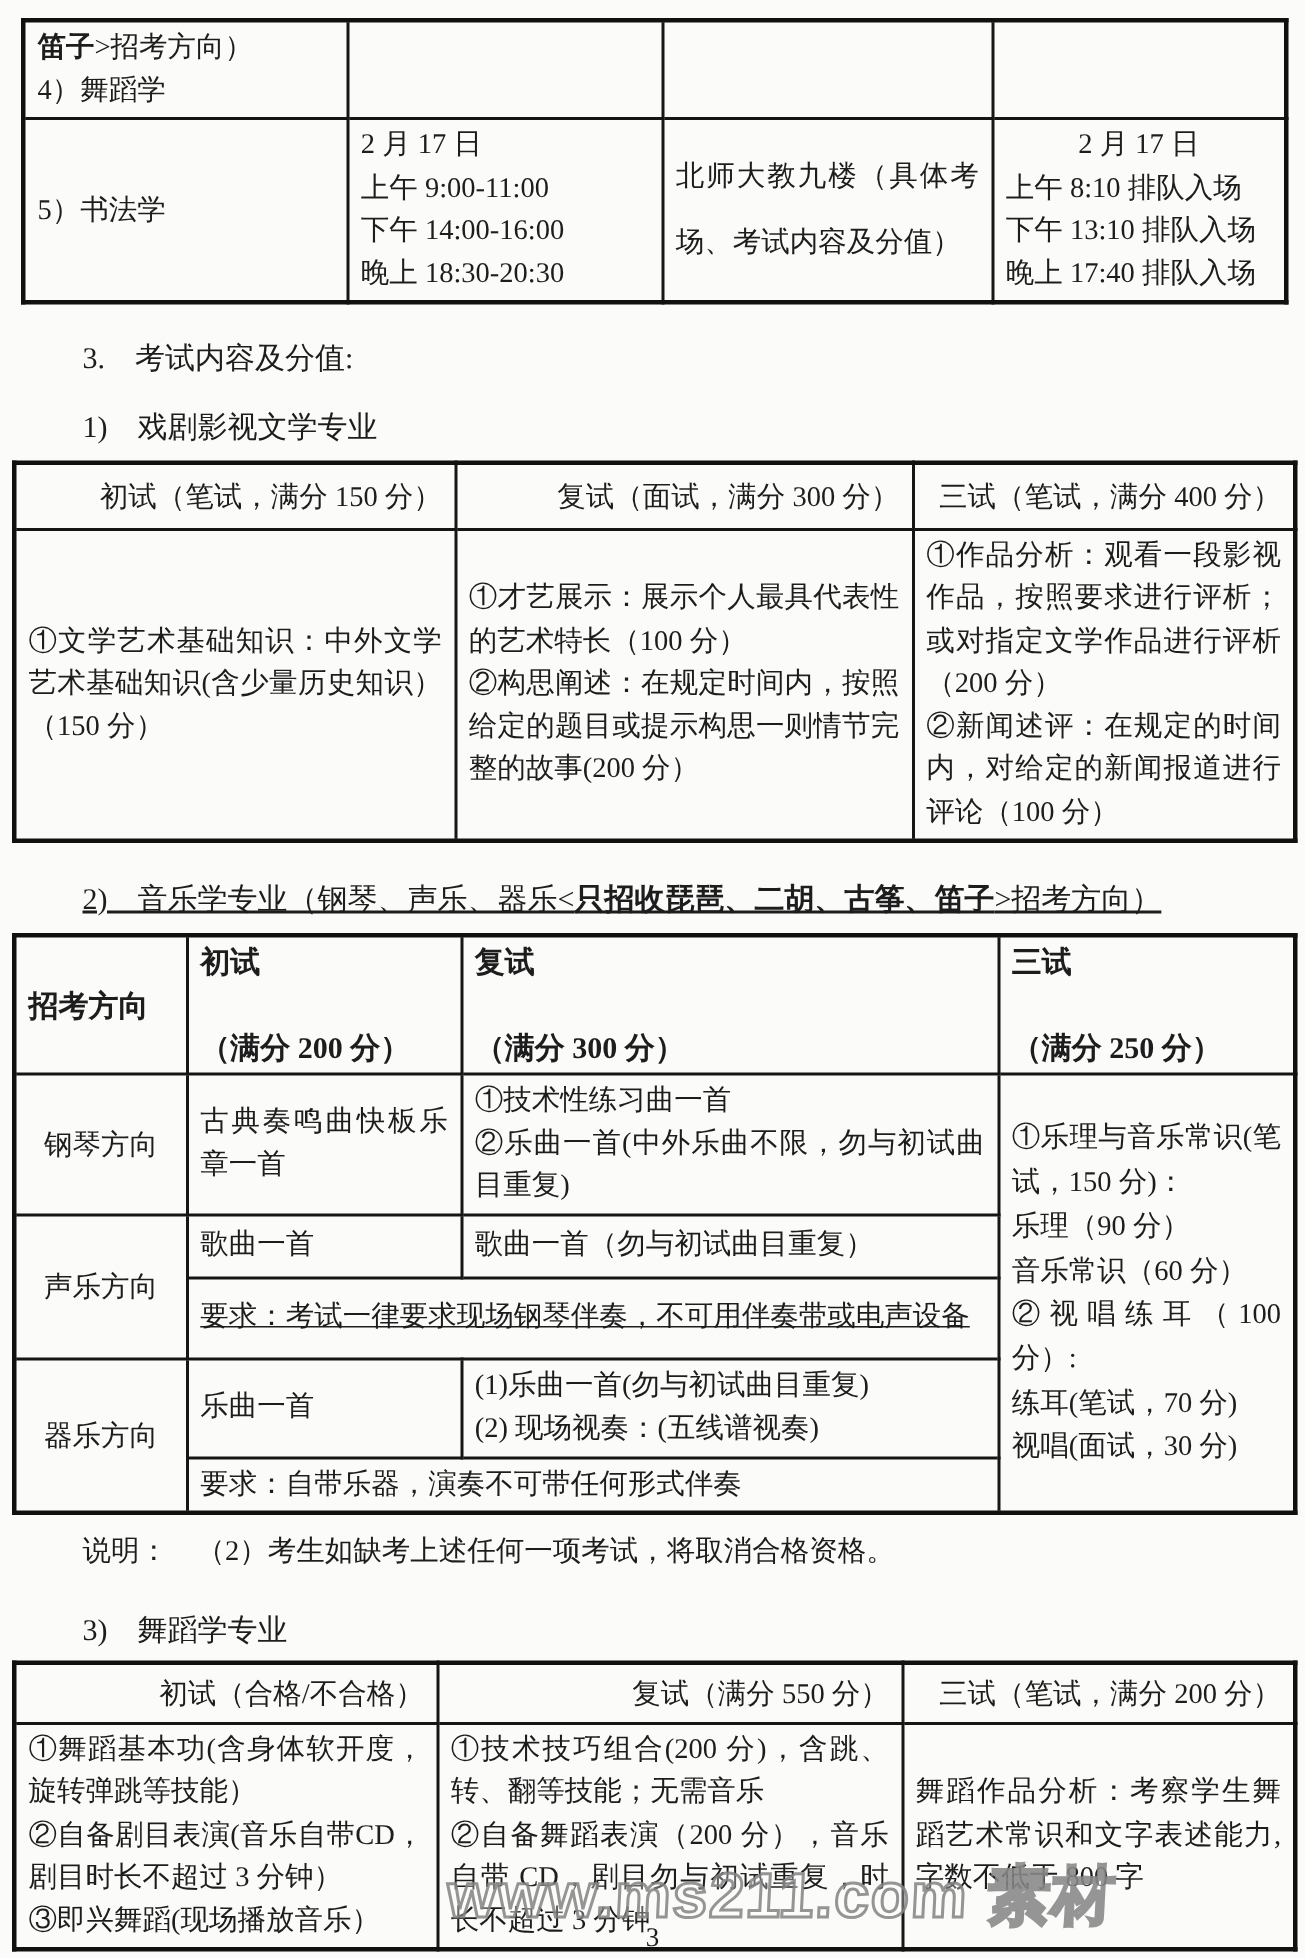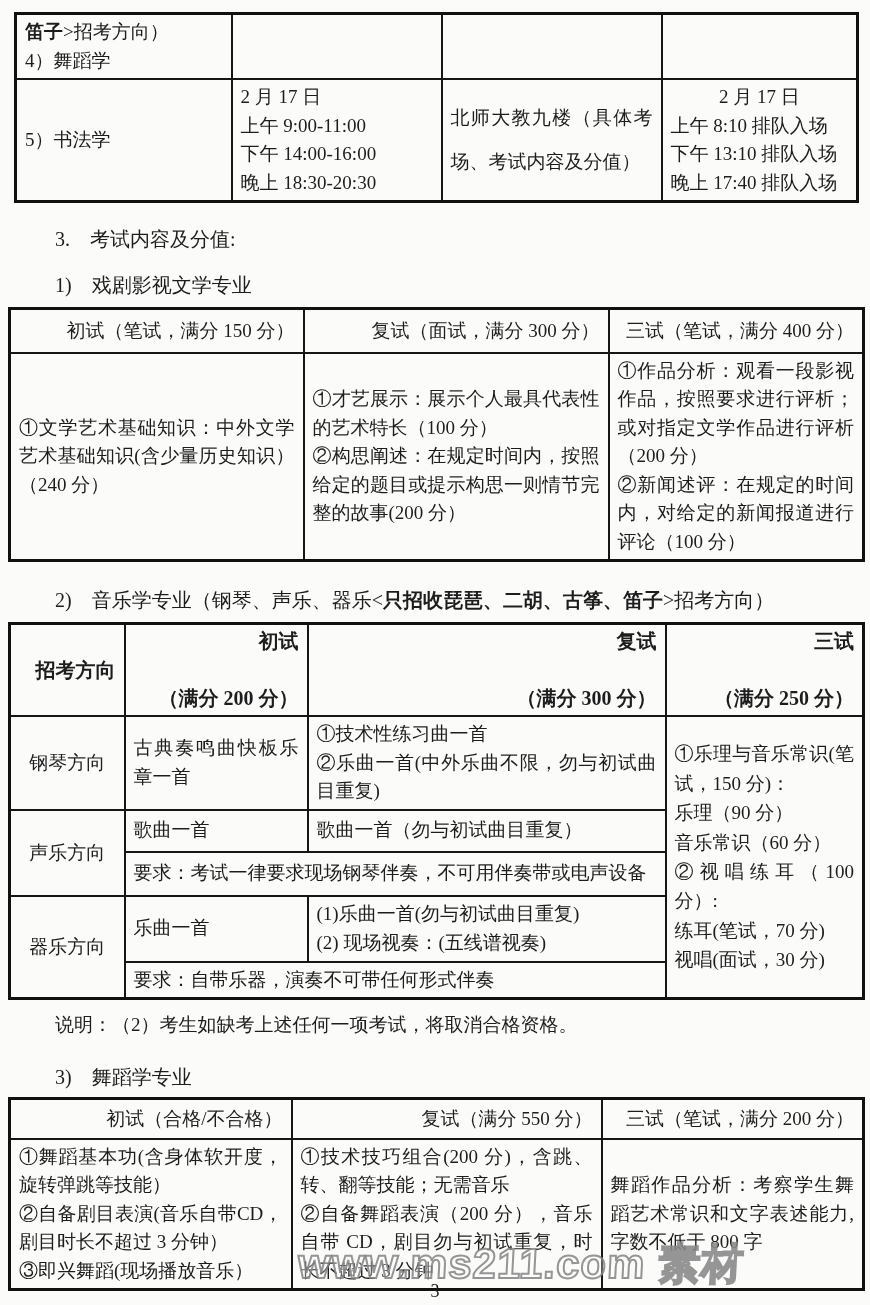--- a/index.html
+++ b/index.html
@@ -15,37 +15,37 @@
   .top-tbl{margin:12px 0 0 14px;width:842px;}
   .top-tbl th,.top-tbl td{border-width:2px;}
   .row-h1{height:58px;}
   .row-h2{height:112px;}
   .cell-cont{vertical-align:top;line-height:1.5;margin-top:36px;}
   .loc-cell{line-height:2.3;text-align:justify;}
   .date-center{text-align:center;}
   .lines{white-space:pre-line;line-height:1.5;}
   .h-main{margin:22px 0 0 55px;font-size:20px;line-height:28px;}
   .h-sub{margin:18px 0 0 55px;font-size:20px;line-height:28px;}
-  .h-sub-music{margin:24px 0 0 55px;}
+  .h-sub-music{margin:24px 0 0 55px;text-decoration:underline;}
   .h-sub-dance{margin:14px 0 0 55px;}
   .drama-tbl{margin:8px 0 0 8px;width:854px;}
   .drama-hdr-row{height:44px;}
   .drama-body-row{height:190px;}
   .music-tbl{margin:8px 0 0 8px;width:854px;}
   .music-hdr-row{height:82px;}
-  .music-hdr-row th{font-size:20px;font-weight:bold;text-align:right;}
+  .music-hdr-row th{font-size:20px;font-weight:bold;text-align:left;}
   .mh-l2{margin-top:30px;}
   .dir{text-align:center;vertical-align:middle;font-size:19px;}
   .r-piano{height:80px;}
   .r-vocal1{height:42px;}
-  .r-vocal2{height:44px;}
+  .r-vocal2{height:54px;text-decoration:underline;}
   .r-instr1{height:66px;}
   .r-instr2{height:32px;}
   .third-cell{vertical-align:middle;line-height:1.55;}
-  .notes{display:flex;margin:10px 0 0 55px;font-size:19px;}
+  .notes{display:flex;margin:10px 0 0 55px;font-size:19px;gap:19px;}
   .notes .lbl{flex:0 0 auto;line-height:1.6;}
   .notes .note-item{line-height:1.6;margin-bottom:9px;}
   .dance-tbl{margin:6px 0 0 8px;width:854px;}
   .dance-hdr-row{height:40px;}
   .dance-body-row{height:142px;}
   .watermark{position:absolute;left:298px;top:1236px;font-family:"Liberation Sans",sans-serif;
         font-size:42px;font-weight:bold;letter-spacing:1px;color:rgba(255,255,255,0.3);
         -webkit-text-stroke:2px rgba(130,130,130,0.85);transform:skewX(-3deg);white-space:nowrap;}
   .page-num{position:absolute;left:0;top:1281px;width:870px;text-align:center;font-size:18px;}
   .b{font-weight:bold;}
@@ -100,21 +100,21 @@
         <col style="width:305px">
         <col style="width:255px">
       </colgroup>
     <tbody>
         <tr class="drama-hdr-row">
       <th class="hdr">初试（笔试，满分 150 分）</th>
       <th class="hdr">复试（面试，满分 300 分）</th>
       <th class="hdr">三试（笔试，满分 400 分）</th>
     </tr>
     <tr class="drama-body-row">
-      <td class="body-cell">①文学艺术基础知识：中外文学艺术基础知识(含少量历史知识）（240 分）</td>
+      <td class="body-cell">①文学艺术基础知识：中外文学艺术基础知识(含少量历史知识）（150 分）</td>
       <td class="body-cell">①才艺展示：展示个人最具代表性的艺术特长（100 分）
 ②构思阐述：在规定时间内，按照给定的题目或提示构思一则情节完整的故事(200 分）</td>
       <td class="body-cell">①作品分析：观看一段影视作品，按照要求进行评析；或对指定文学作品进行评析（200 分）
 ②新闻述评：在规定的时间内，对给定的新闻报道进行评论（100 分）</td>
     </tr>
   </tbody>
     </table>
 
   <div class="h-sub h-sub-music">
     <span>2)　音乐学专业（钢琴、声乐、器乐&lt;</span><span class="b">只招收琵琶、二胡、古筝、笛子</span><span>&gt;招考方向）</span>

